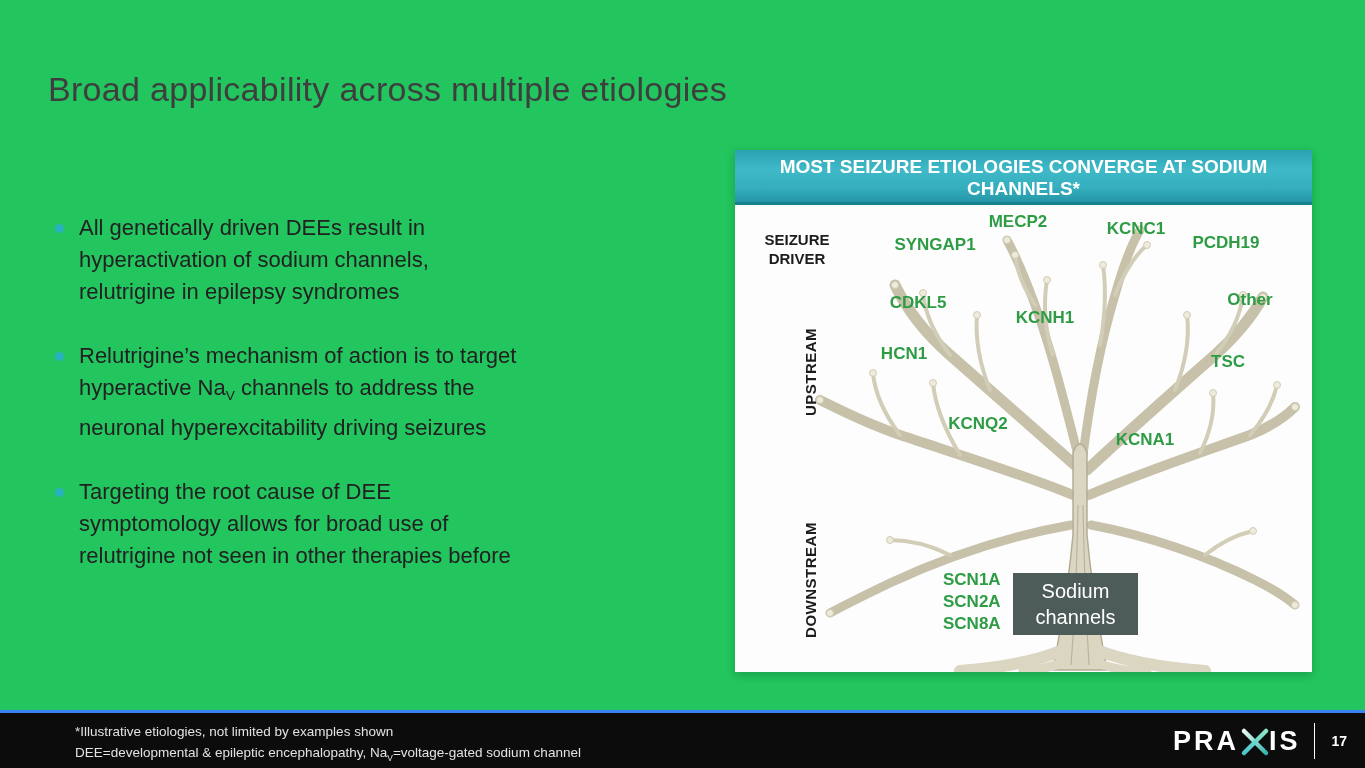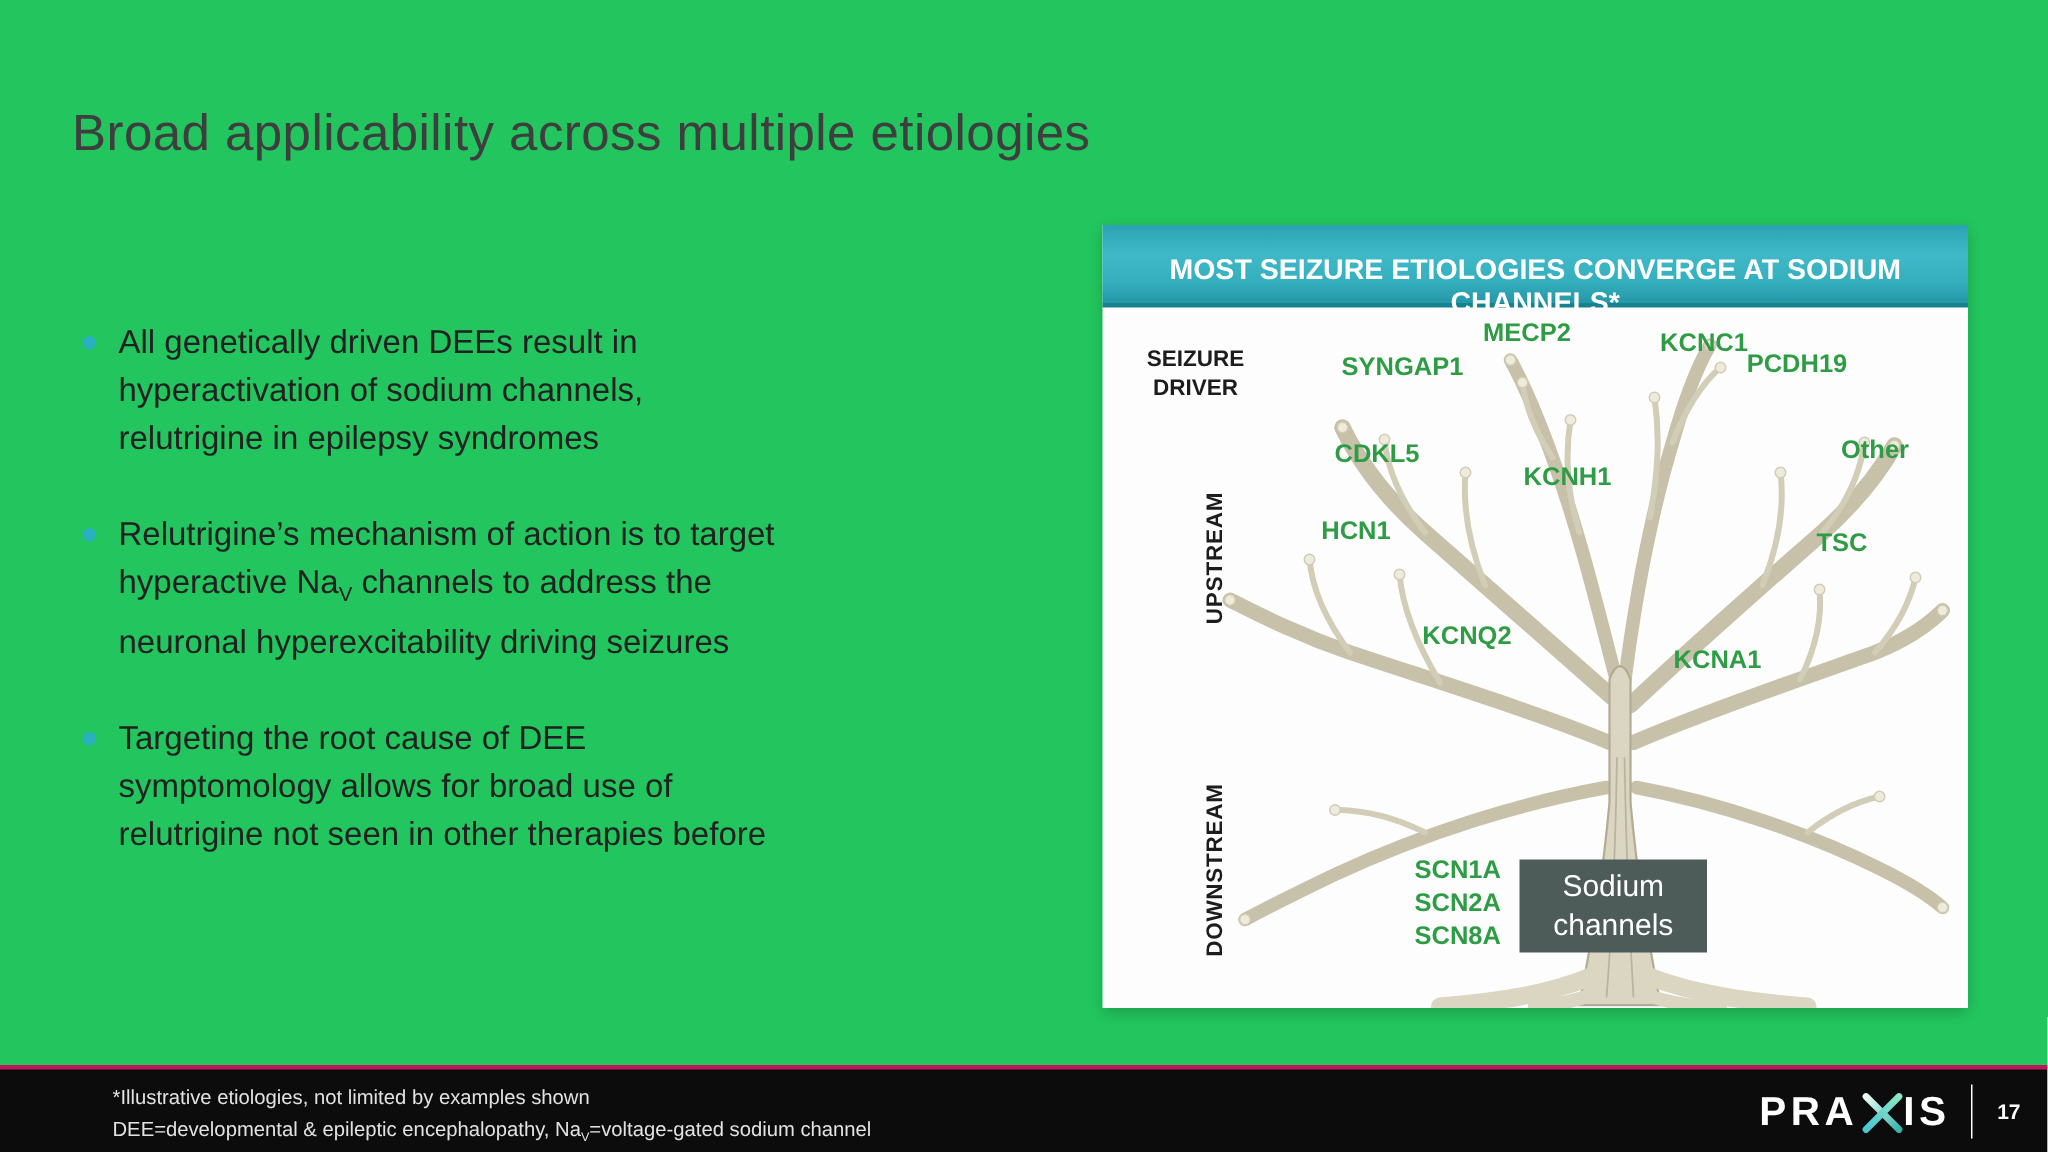--- a/index.html
+++ b/index.html
@@ -22,21 +22,21 @@
   .bullet-text { font-size:22px; line-height:32px; color:#212121; }
   .bullet-text .ln { display:block; }
   sub { font-size:0.62em; }
   
   .panel {
     position:absolute; left:735px; top:150px; width:577px; height:522px;
     background:#fdfdfd; box-shadow:0 3px 9px rgba(0,0,0,0.20);
   }
   .panel-header {
     height:55px; text-align:center; color:#ffffff; font-weight:700;
-    font-size:19px; line-height:22px; padding-top:20px;
+    font-size:19px; line-height:22px; padding-top:6px;
     background:linear-gradient(180deg,#2aa2b2 0%, #3fb9c7 38%, #35afbe 72%, #2597a7 100%);
     border-bottom:3px solid #16818f;
   }
   .rail-label { position:absolute; font-weight:700; font-size:15px; color:#1c1c1c; }
   .rail-seizure { left:20px; top:80px; width:84px; text-align:center; line-height:19px; }
   .rail-rot { transform:translate(-50%,-50%) rotate(-90deg); white-space:nowrap; letter-spacing:0.5px; }
   .tree-svg { position:absolute; left:0; top:55px; width:577px; height:467px; opacity:0.92; }
   .gene {
     position:absolute; transform:translate(-50%,-50%);
     font-weight:700; font-size:17px; color:#2e9c44; white-space:nowrap;
@@ -48,21 +48,21 @@
   .scn-stack span { display:block; }
   .sodium-box {
     position:absolute; left:278px; top:423px; width:125px; height:62px;
     background:#4d5c59; color:#ffffff; font-size:20px; line-height:26px;
     display:flex; align-items:center; justify-content:center; text-align:center;
     padding:0 8px;
   }
   
   .footer {
     position:absolute; left:0; top:710px; width:1365px; height:58px;
-    background:#0c0c0c; border-top:3px solid #be185d;
+    background:#0c0c0c; border-top:3px solid #3b82f6;
   }
   .footnotes {
     position:absolute; left:75px; top:8px;
     font-size:13.5px; line-height:21px; color:#e2e2e2;
   }
   .footnotes .fn { display:block; }
   .logo-area {
     position:absolute; right:18px; top:0; height:55px;
     display:flex; align-items:center;
   }
@@ -181,21 +181,21 @@
       </g>
     </svg>
 
     <div class="rail-label rail-seizure">SEIZURE DRIVER</div>
     <div class="rail-label rail-rot" style="left:75px; top:222px;">UPSTREAM</div>
     <div class="rail-label rail-rot" style="left:75px; top:430px;">DOWNSTREAM</div>
 
     <span class="gene" style="left:283px; top:72px;">MECP2</span>
     <span class="gene" style="left:200px; top:95px;">SYNGAP1</span>
     <span class="gene" style="left:401px; top:79px;">KCNC1</span>
-    <span class="gene" style="left:463px; top:93px;">PCDH19</span>
+    <span class="gene" style="left:491px; top:93px;">PCDH19</span>
     <span class="gene" style="left:183px; top:153px;">CDKL5</span>
     <span class="gene" style="left:310px; top:168px;">KCNH1</span>
     <span class="gene" style="left:515px; top:150px;">Other</span>
     <span class="gene" style="left:169px; top:204px;">HCN1</span>
     <span class="gene" style="left:493px; top:212px;">TSC</span>
     <span class="gene" style="left:243px; top:274px;">KCNQ2</span>
     <span class="gene" style="left:410px; top:290px;">KCNA1</span>
 
     <div class="scn-stack">
       <span>SCN1A</span>

